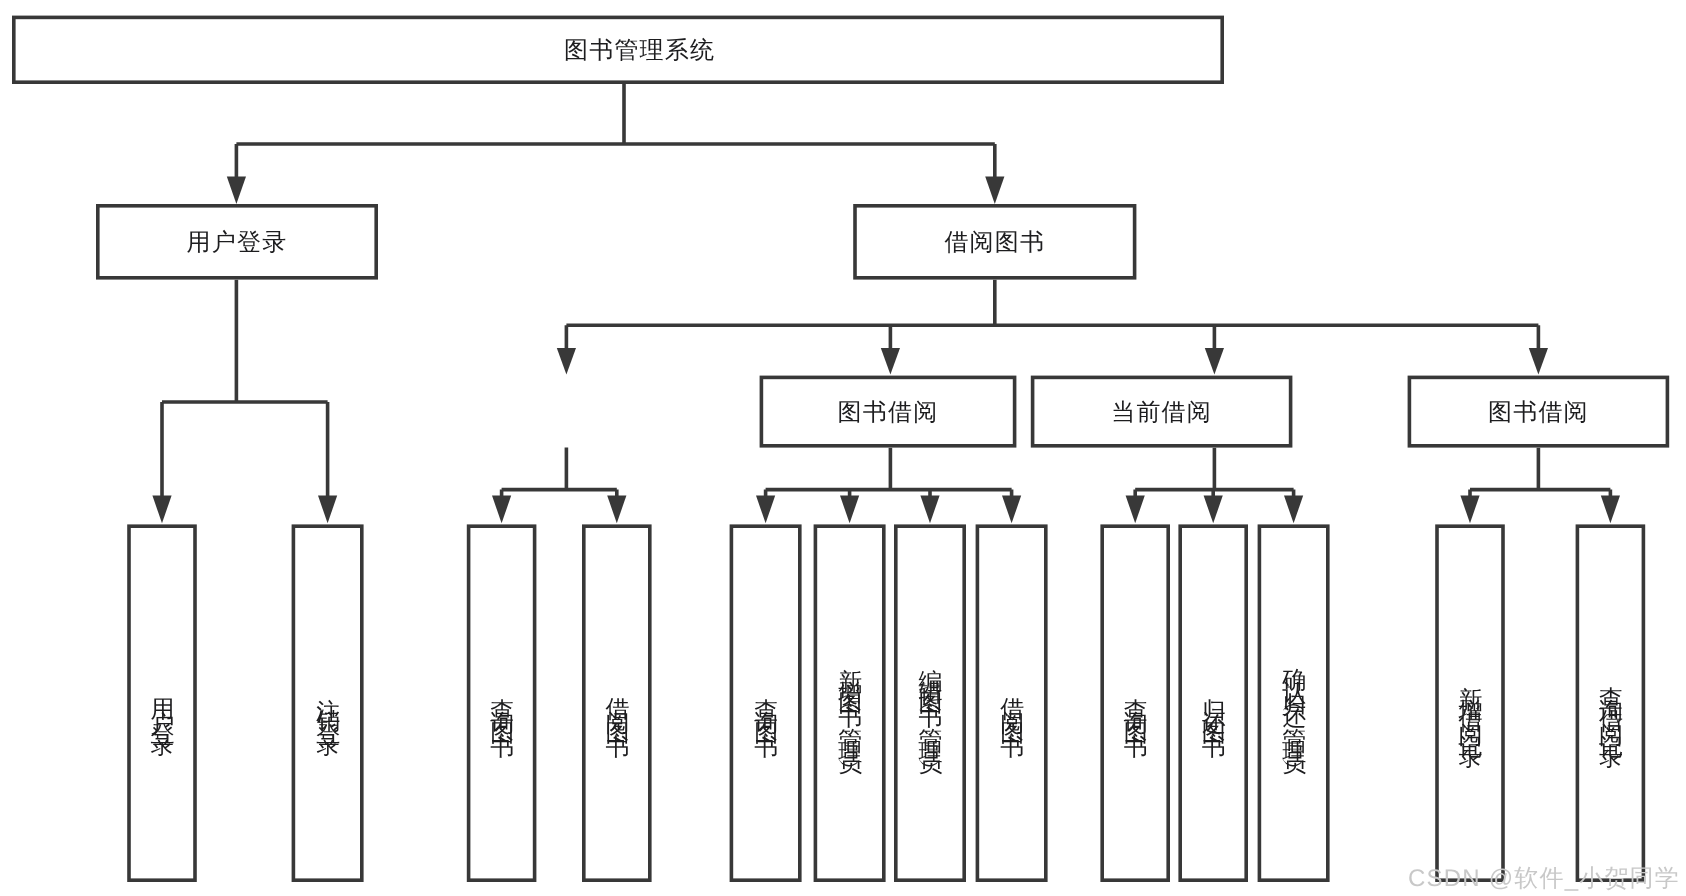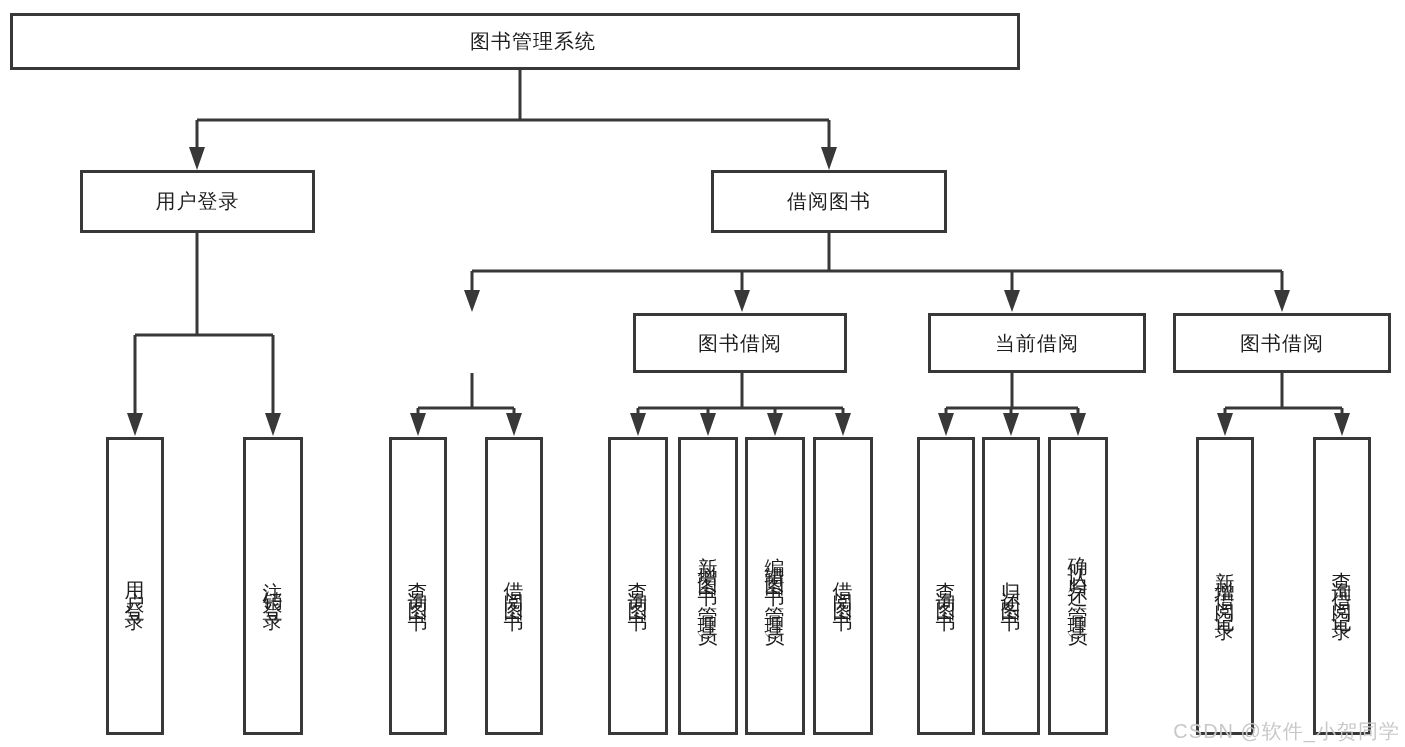--- a/index.html
+++ b/index.html
@@ -106,21 +106,21 @@
   <div class="hbox" style="left:80px;top:170px;width:235px;height:63px;">
     <span class="lbl">用户登录</span>
   </div>
   <div class="hbox" style="left:711px;top:170px;width:236px;height:63px;">
     <span class="lbl">借阅图书</span>
   </div>
 
   <div class="hbox" style="left:633px;top:313px;width:214px;height:60px;font-family:Liberation Mono, monospace;">
     <span class="lbl">图书借阅</span>
   </div>
-  <div class="hbox" style="left:928px;top:313px;width:218px;height:60px;">
+  <div class="hbox" style="left:859px;top:313px;width:218px;height:60px;">
     <span class="lbl">当前借阅</span>
   </div>
   <div class="hbox" style="left:1173px;top:313px;width:218px;height:60px;">
     <span class="lbl">图书借阅</span>
   </div>
 
   <div class="vbox" style="left:106px;top:437px;width:58px;height:298px;">
     <span class="vlbl">用户登录</span>
   </div>
   <div class="vbox" style="left:243px;top:437px;width:60px;height:298px;">

